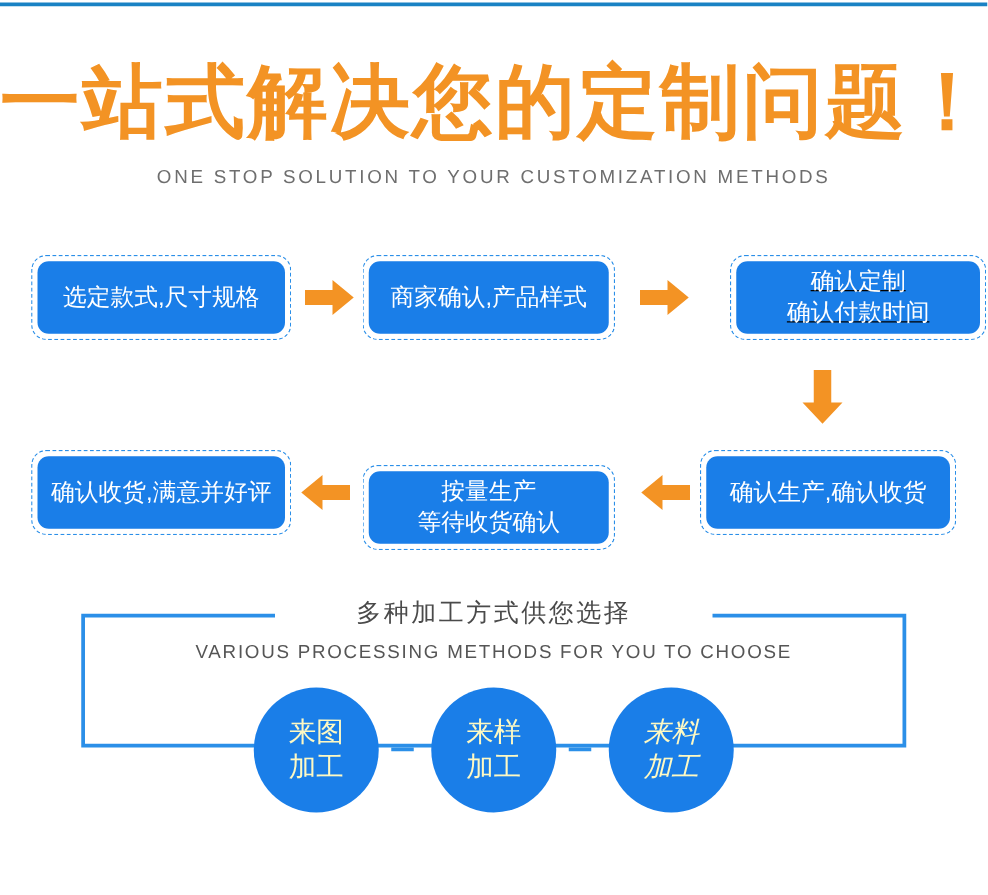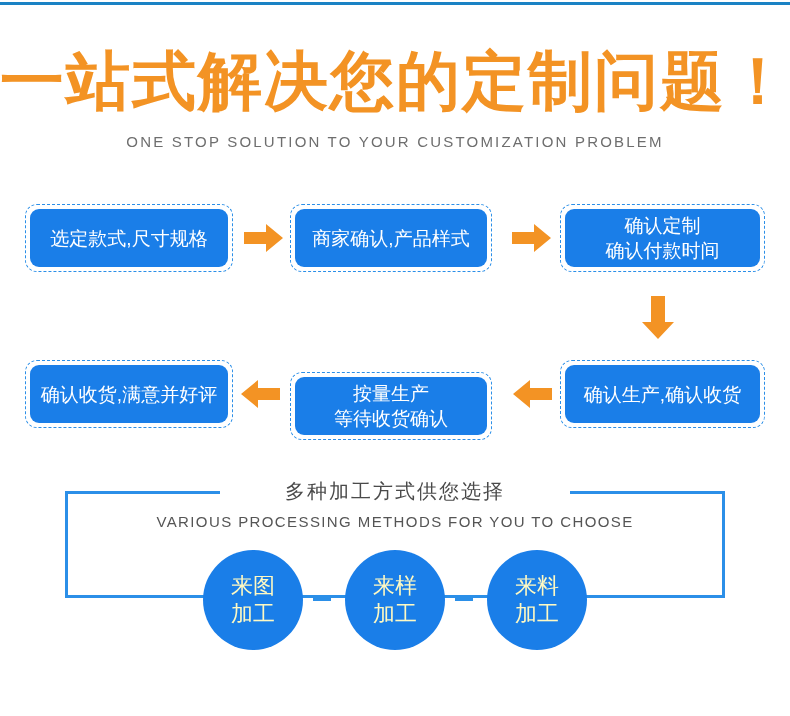--- a/index.html
+++ b/index.html
@@ -73,21 +73,21 @@
     text-align: center;
     font-size: 19px;
     line-height: 25px;
     box-sizing: border-box;
     white-space: pre-line;
   }
 
   
   #fb0 { left: 25px;  top: 204px; width: 208px; height: 68px; }
   #fb1 { left: 290px; top: 204px; width: 202px; height: 68px; }
-  #fb2 { left: 560px; top: 204px; width: 205px; height: 68px; }
+  #fb2 { left: 584px; top: 204px; width: 205px; height: 68px; text-decoration: underline; }
   #fb3 { left: 25px;  top: 360px; width: 208px; height: 68px; }
   #fb4 { left: 290px; top: 372px; width: 202px; height: 68px; }
   #fb5 { left: 560px; top: 360px; width: 205px; height: 68px; }
 
   
   .arrow {
     position: absolute;
   }
   .arrow svg { display: block; }
   #ar-r0 { left: 244px; top: 222px; }
@@ -153,39 +153,39 @@
     display: flex;
     align-items: center;
     justify-content: center;
     text-align: left;
     font-size: 22px;
     line-height: 28px;
     white-space: pre-line;
   }
   #cir0 { left: 203px; top: 550px; }
   #cir1 { left: 345px; top: 550px; }
-  #cir2 { left: 487px; top: 550px; }
+  #cir2 { left: 487px; top: 550px; font-style: italic; }
 
   .connector {
     position: absolute;
     height: 3px;
     background: #2b8fe8;
     width: 18px;
     top: 598px;
   }
   #con0 { left: 313px; }
   #con1 { left: 455px; }
 </style>
 </head>
 <body>
 
 <div class="top-rule"></div>
 
 <div class="headline">一站式解决您的定制问题！</div>
-<div class="headline-sub">ONE STOP SOLUTION TO YOUR CUSTOMIZATION PROBLEM</div>
+<div class="headline-sub">ONE STOP SOLUTION TO YOUR CUSTOMIZATION METHODS</div>
 
 <div class="flow-box" id="fb0">
   <div class="inner">选定款式,尺寸规格</div>
 </div>
 <div class="flow-box" id="fb1">
   <div class="inner">商家确认,产品样式</div>
 </div>
 <div class="flow-box" id="fb2">
   <div class="inner">确认定制
 确认付款时间</div>

